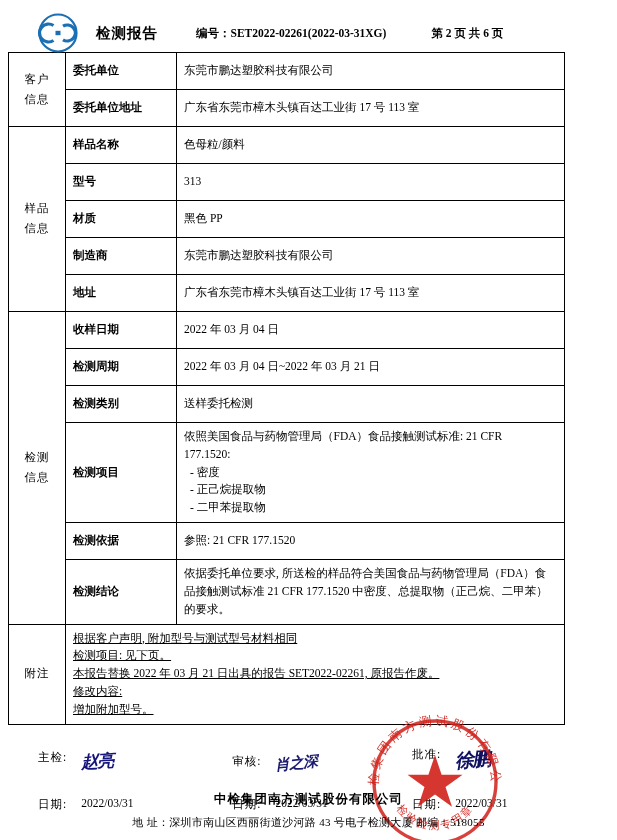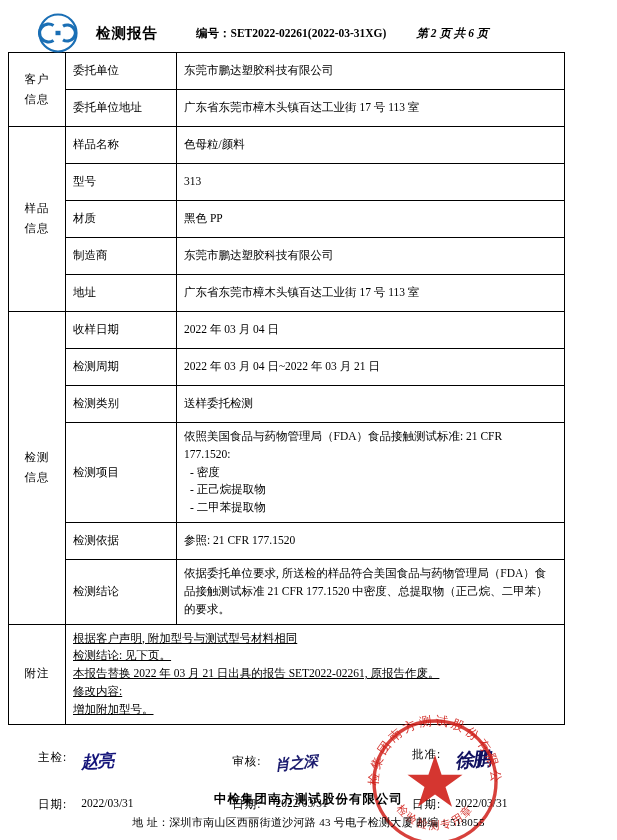--- a/index.html
+++ b/index.html
@@ -48,23 +48,22 @@
   .report-no {
     font-size: 11.5px;
     font-weight: bold;
     margin-left: 38px;
     letter-spacing: 0px;
     white-space: nowrap;
   }
   .page-no {
     font-size: 11.5px;
     font-weight: bold;
-    margin-left: 30px;
+    margin-left: 45px;
     white-space: nowrap;
-    font-style: italic;
   }
   table.main {
     border-collapse: collapse;
     width: 557px;
     table-layout: fixed;
   }
   table.main td {
     border: 1px solid #000;
     padding: 5px 7px;
     font-size: 11.5px;
@@ -75,20 +74,21 @@
     width: 42px;
     text-align: center;
     font-size: 11.5px;
     padding: 4px 2px;
     letter-spacing: 1px;
   }
   td.field-col {
     width: 96px;
     padding-left: 10px;
     font-size: 11.5px;
+    font-weight: bold;
   }
   td.value-col {
     padding-left: 10px;
   }
   .lbl-lines {
     line-height: 1.7;
   }
   td.tall { height: 26px; }
 
   .multi-line {
@@ -290,21 +290,21 @@
         <div>依据委托单位要求, 所送检的样品符合美国食品与药物管理局（FDA）食</div>
         <div>品接触测试标准 21 CFR 177.1520 中密度、总提取物（正己烷、二甲苯）</div>
         <div>的要求。</div>
       </td>
     </tr>
 
     <tr>
       <td class="remark-label">附注</td>
       <td class="remark-body" colspan="2">
         <div>根据客户声明, 附加型号与测试型号材料相同</div>
-        <div>检测结论: 见下页。</div>
+        <div>检测项目: 见下页。</div>
         <div>本报告替换 2022 年 03 月 21 日出具的报告 SET2022-02261, 原报告作废。</div>
         <div>修改内容:</div>
         <div>增加附加型号。</div>
       </td>
     </tr>
   </tbody>
     </table>
 
   <div class="sig-area">
 

